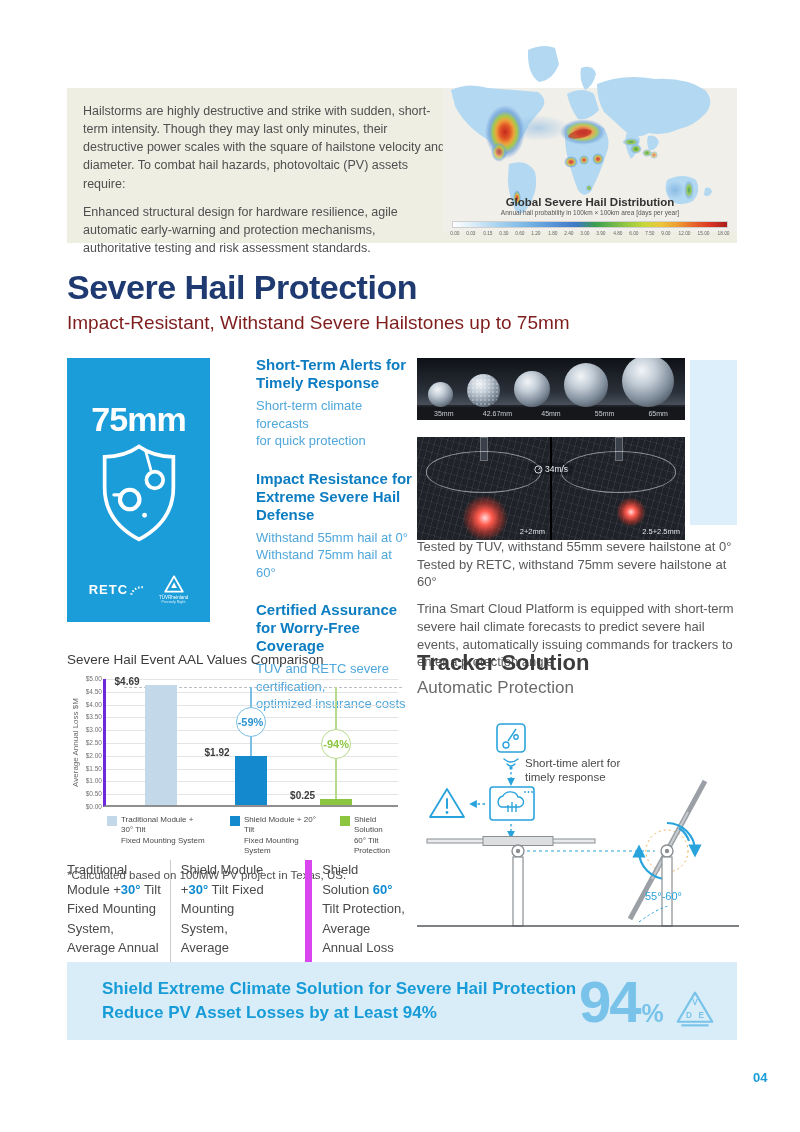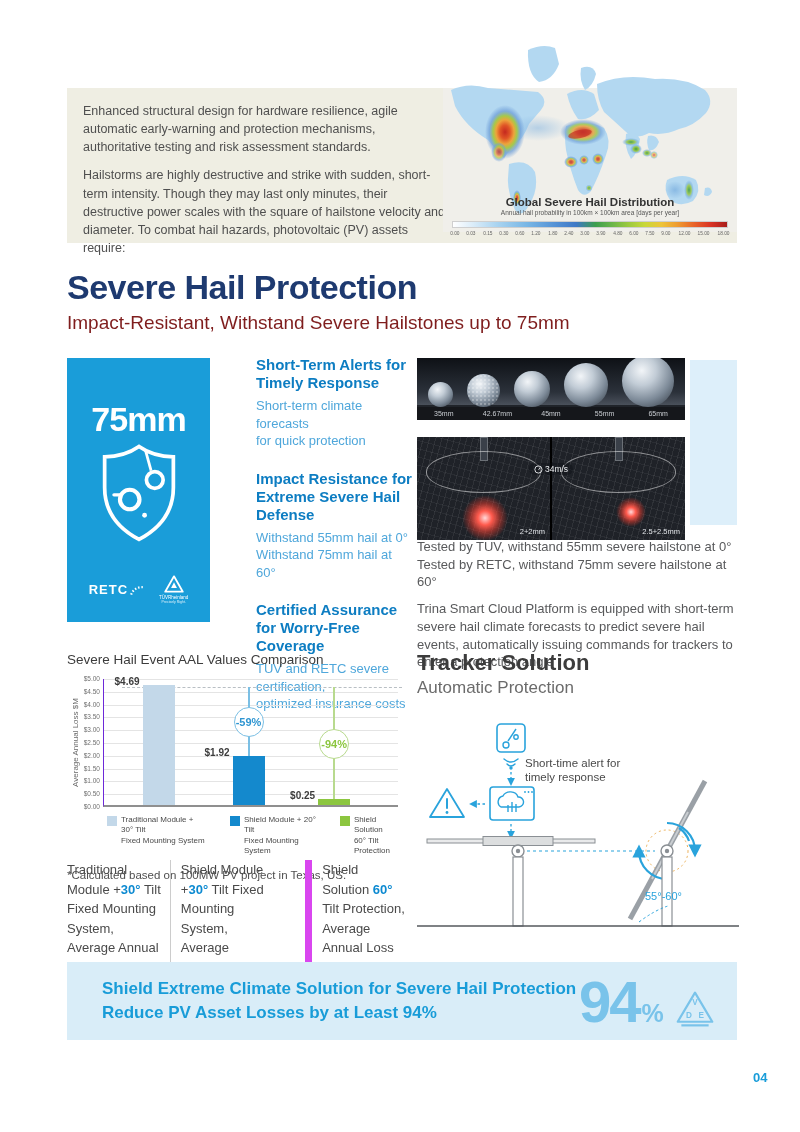--- a/index.html
+++ b/index.html
@@ -69,21 +69,21 @@
 
   
   .tested { position:absolute; left:417px; top:538px; width:328px; color:#58595b; font-size:13px; line-height:1.35; }
   .tested .para { margin-top:9px; line-height:1.38; }
 
   
   .chart-section { position:absolute; left:67px; top:652px; width:340px; }
   .chart-title { font-size:13.5px; font-weight:normal; color:#3c3c3c; }
   .chart-wrap { position:relative; margin-top:12px; margin-left:36px; }
   .ylabel { position:absolute; left:-92px; top:59px; width:128px; text-align:center; font-size:8px; color:#6a6a6a; transform:rotate(-90deg); }
-  .plot { position:relative; width:295px; height:128px; border-left:1px solid #6d28d9; border-bottom:2px solid #8f8f8f; }
+  .plot { position:relative; width:295px; height:128px; border-left:3px solid #6d28d9; border-bottom:2px solid #8f8f8f; }
   .gridline { position:absolute; left:0; right:0; height:1px; background:#e4e4e4; }
   .ytick { position:absolute; right:100%; margin-right:4px; width:26px; text-align:right; font-size:6.5px; color:#707070; }
   .refline { position:absolute; left:18px; right:-4px; height:0; border-top:1.5px dashed #b9bfc4; z-index:1; }
   .bar { position:absolute; bottom:0; width:32px; z-index:2; }
   .bar-label { position:absolute; font-size:10px; font-weight:bold; color:#3c3c3c; z-index:3; }
   .dropline { position:absolute; width:2px; z-index:2; }
   .delta-circle { position:absolute; width:30px; height:30px; border-radius:50%; border:1.5px solid; background:#fff; z-index:4;
     display:flex; align-items:center; justify-content:center; font-size:11px; font-weight:bold; }
   .legend { display:flex; margin-left:40px; margin-top:8px; gap:24px; }
   .legend-item { display:flex; gap:4px; }
@@ -115,22 +115,22 @@
 
   .page-number { position:absolute; left:753px; top:1070px; font-size:13px; font-weight:bold; color:#1a9dd9; }
 </style>
 </head>
 <body>
 
 <div class="page">
 
   <div class="intro-box">
     <div class="intro-text">
+      <p>Hailstorms are highly destructive and strike with sudden, short-term intensity. Though they may last only minutes, their destructive power scales with the square of hailstone velocity and diameter. To combat hail hazards, photovoltaic (PV) assets require:</p>
       <p>Enhanced structural design for hardware resilience, agile automatic early-warning and protection mechanisms, authoritative testing and risk assessment standards.</p>
-      <p>Hailstorms are highly destructive and strike with sudden, short-term intensity. Though they may last only minutes, their destructive power scales with the square of hailstone velocity and diameter. To combat hail hazards, photovoltaic (PV) assets require:</p>
     </div>
   </div>
 
   <div class="map">
     <svg width="294" height="192" viewBox="0 0 294 192">
       <defs>
         <radialGradient id="heat">
           <stop offset="0%" stop-color="#c4281f"></stop>
             <stop offset="25%" stop-color="#e05526"></stop>
           <stop offset="45%" stop-color="#eda43c"></stop>

